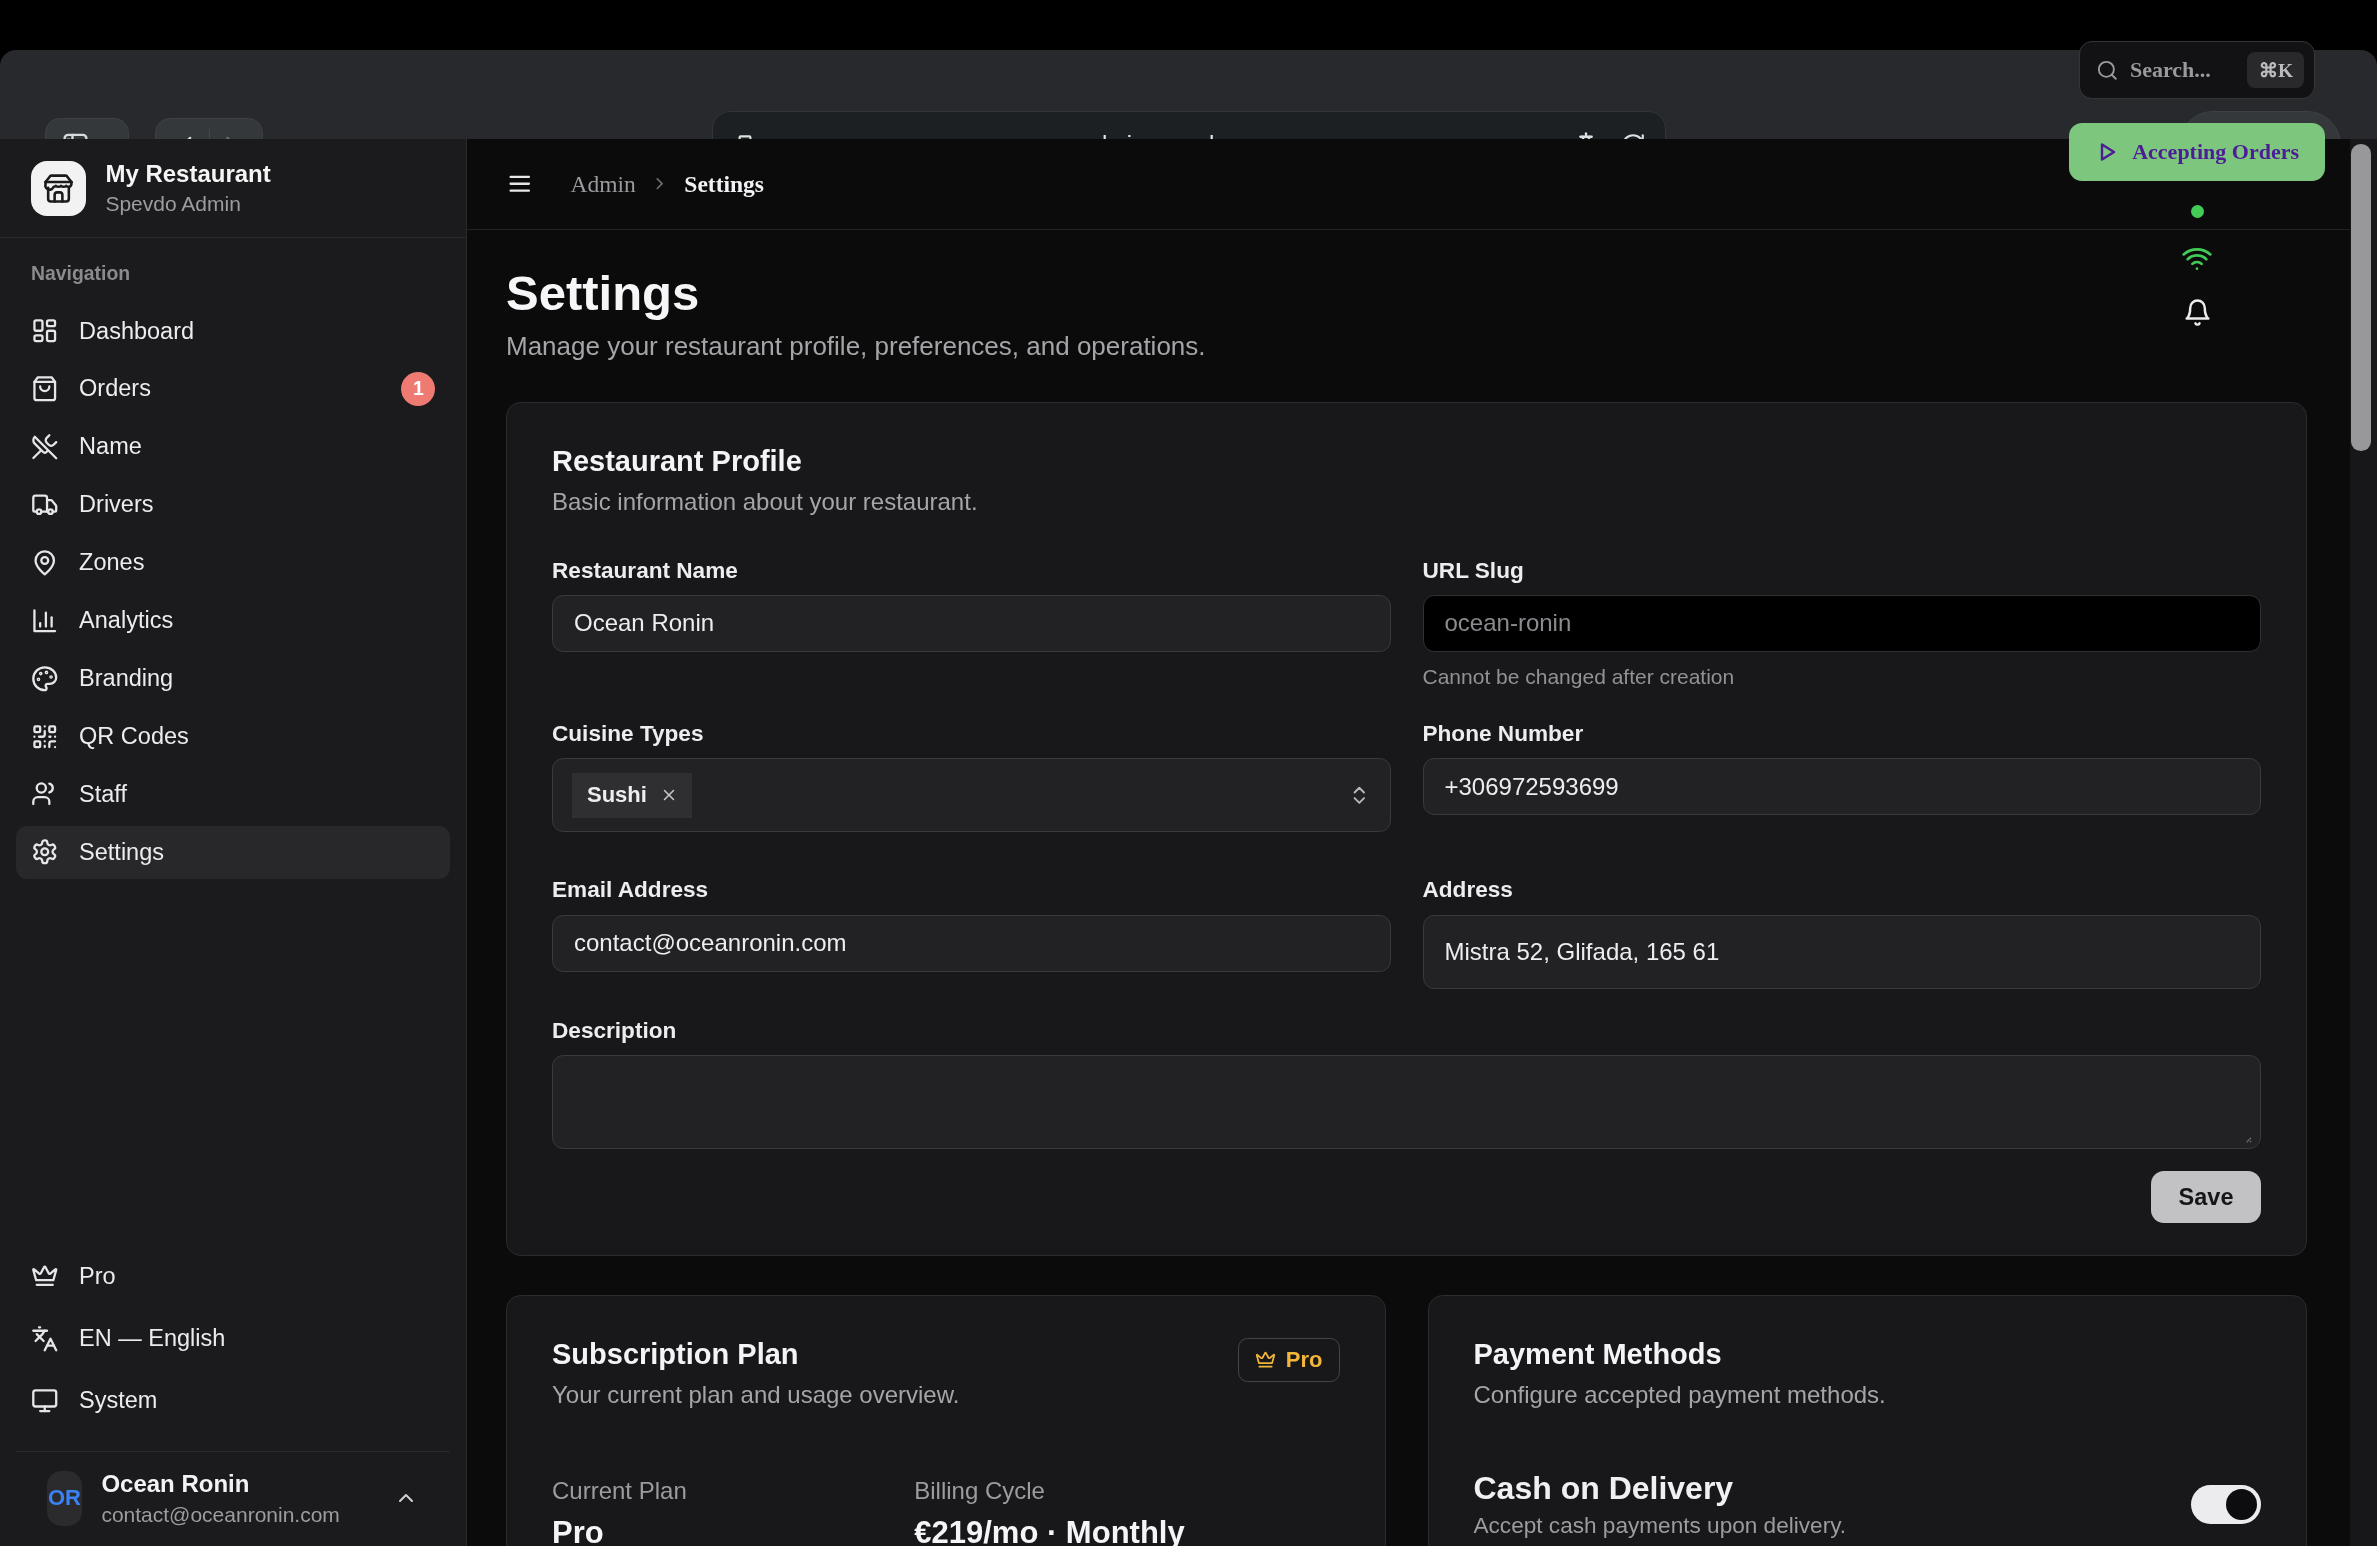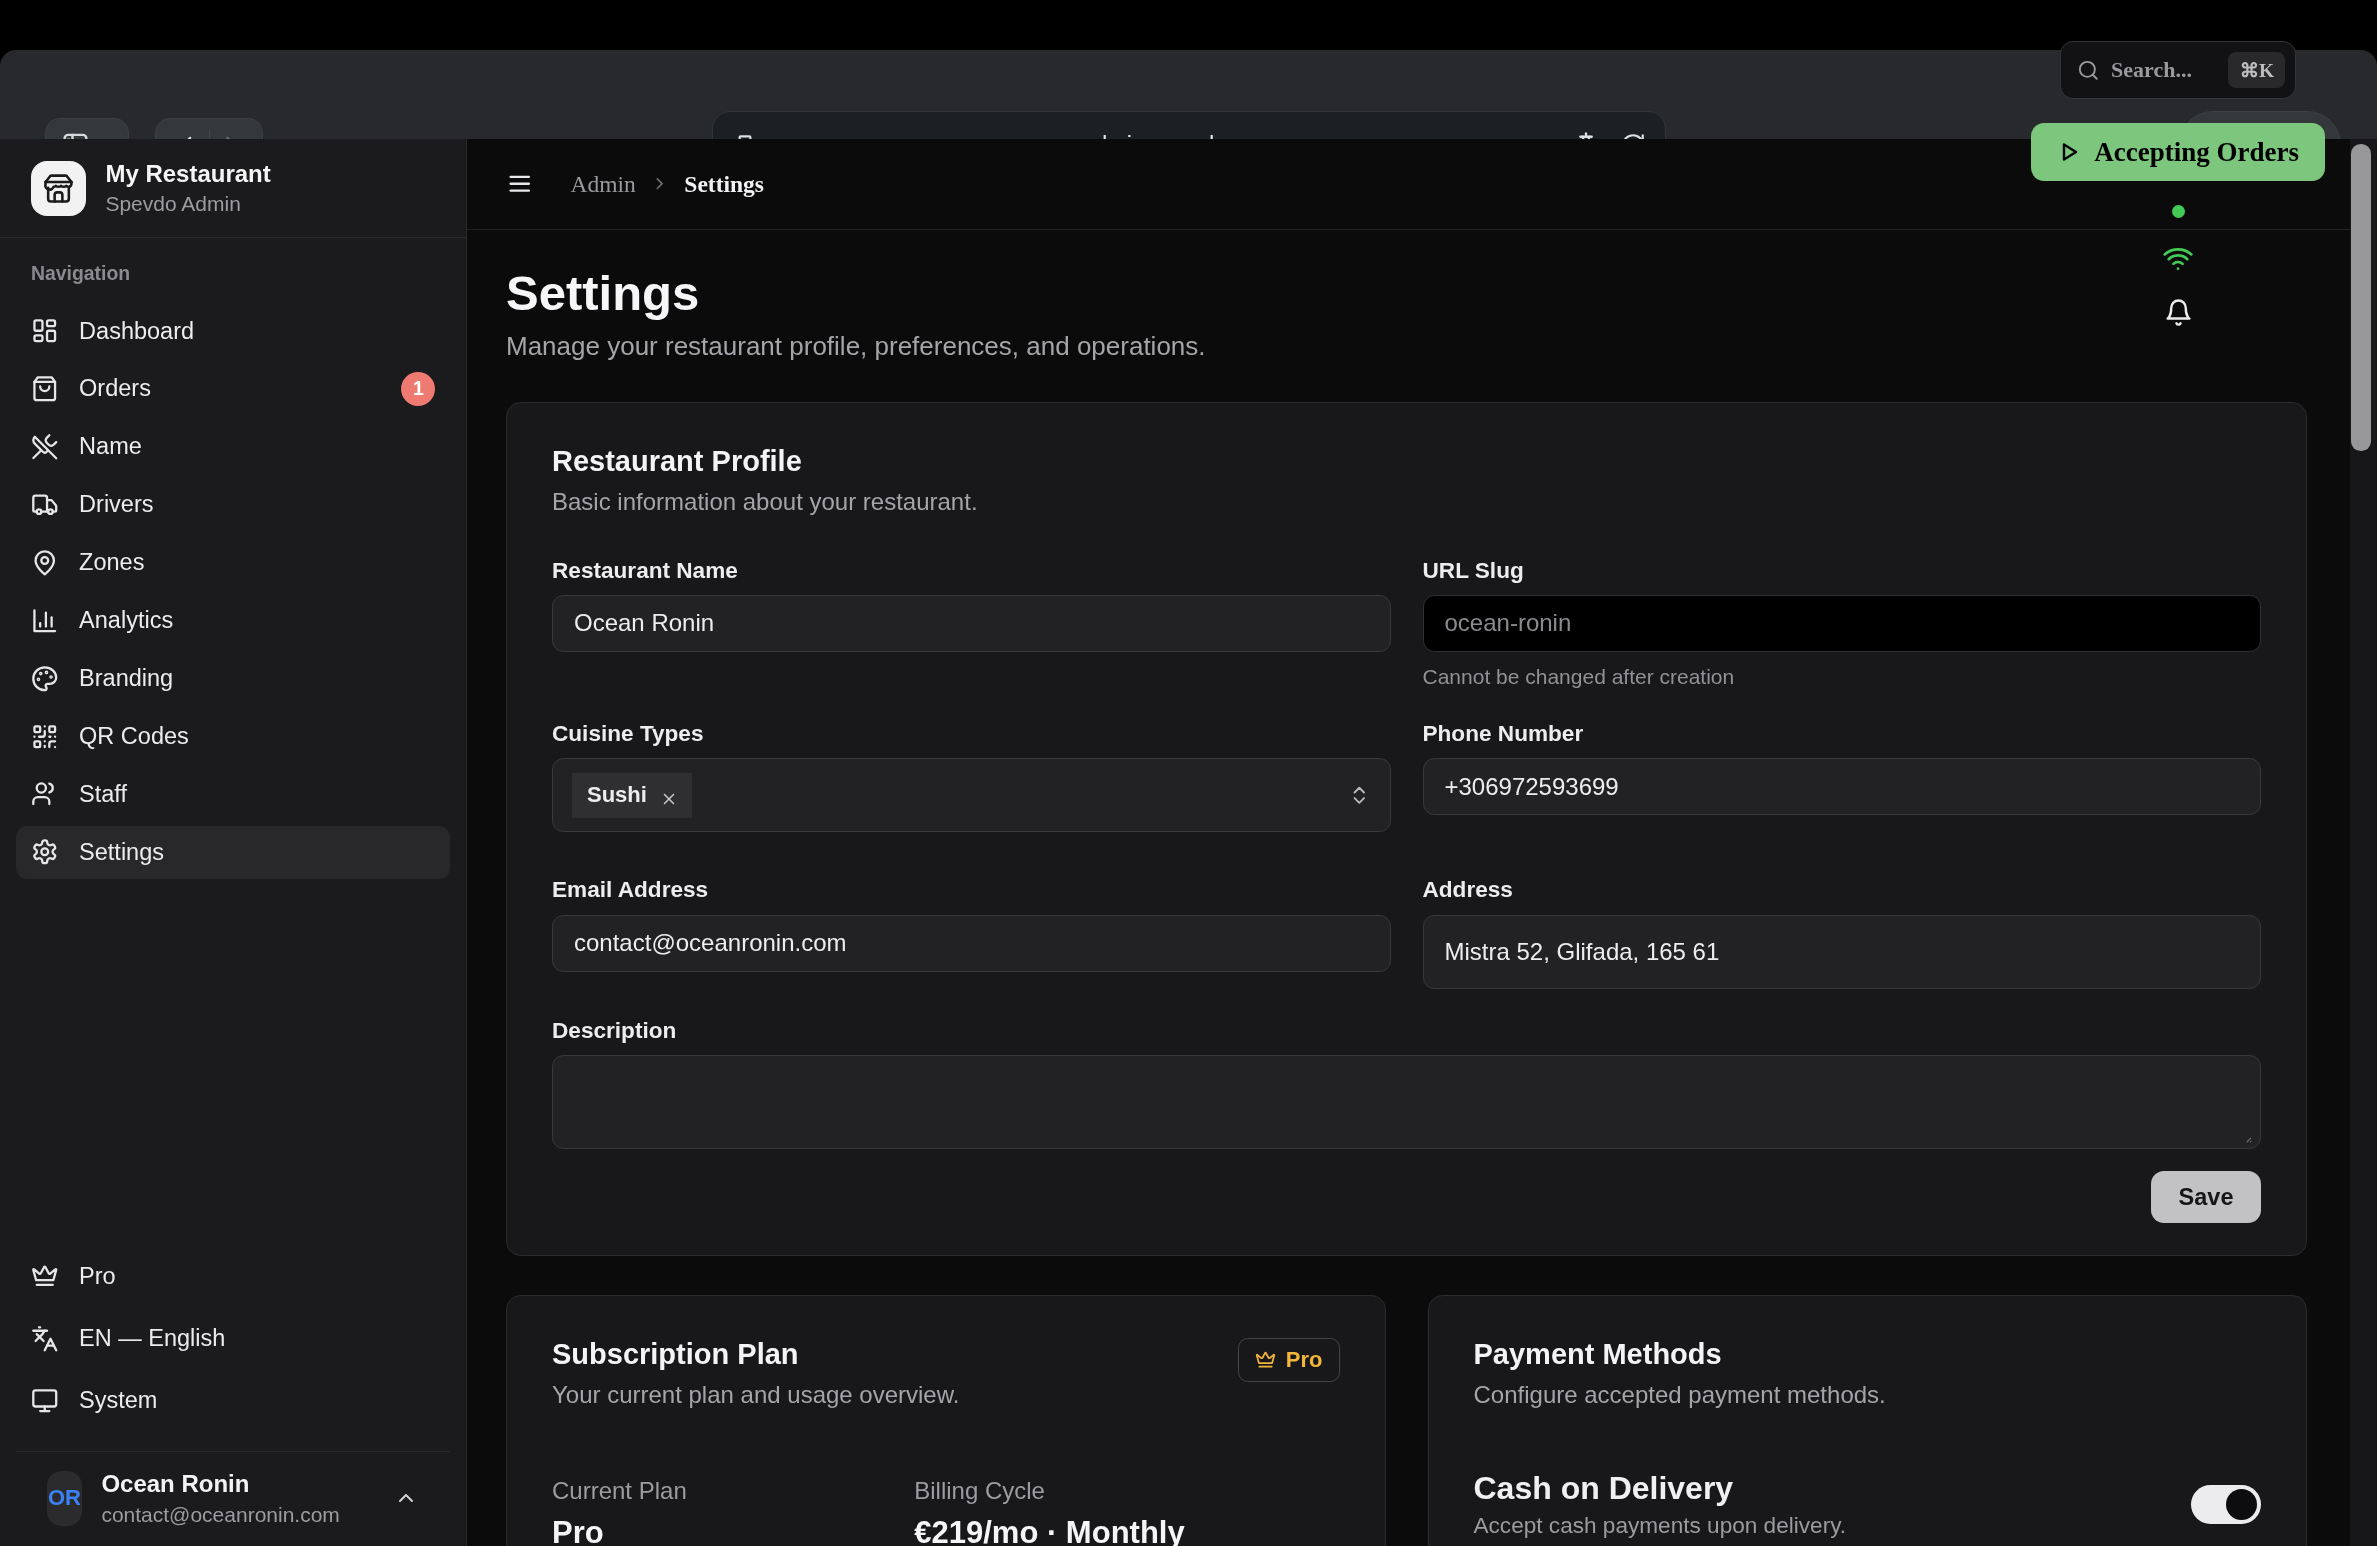--- a/index.html
+++ b/index.html
@@ -64,21 +64,21 @@
   .crumbs { display:flex; align-items:center; gap:14.6px; margin-left:37px; }
   .crumb-root { font-size:23.5px; color:#9a9a9e; }
   .crumb-sep { color:#707074; }
   .crumb-cur { font-size:23.5px; font-weight:700; color:#f2f2f4; }
   .hdr-right { margin-left:auto; display:flex; align-items:center; gap:24px;flex-direction:column; }
   .searchbox { width:236px; height:58px; border-radius:13px; background:#121214; border:0.8px solid #353537;
                display:flex; align-items:center; gap:11.3px; padding:0 9.7px 0 16px; }
   .searchbox .ph { font-size:22px; font-weight:600; color:#9a9a9e; }
   .kbd { margin-left:auto; background:#29292c; border-radius:8px; padding:6.5px 11.3px; font-size:19.4px; font-weight:600; color:#bcbcbf; }
   .btn-green { height:58px; border-radius:13px; background:#7cc67e; border:none; display:flex; align-items:center;
-               gap:13px; padding:0 26px; color:#000000; font-size:27px; font-weight:700; font-family:inherit; }
+               gap:13px; padding:0 26px; color:#4c1d95; font-size:22px; font-weight:700; font-family:inherit; }
   .status-dot { width:13px; height:13px; border-radius:50%; background:#43cb57; }
   .wifi { color:#43cb57; }
   .bell { color:#ececee; }
 
   .content { position:absolute; top:91px; bottom:0; left:0; right:0; overflow:hidden; padding:39px 70px 0 39px; }
   .page-title { font-size:49px; font-weight:700; line-height:1.0; color:#f6f6f8; }
   .page-sub { font-size:26px; color:#a5a5a9; margin-top:13px; }
 
   .card { background:#18181a; border:0.8px solid #2c2c2e; border-radius:14.6px; }
   .card.profile { margin-top:40px; padding:42px 45px 32px; }
@@ -89,21 +89,21 @@
   .form-row > .col { flex:1; min-width:0; }
   .row-1 { margin-top:42px; } .row-2 { margin-top:32px; } .row-3 { margin-top:45px; }
   .f-label { display:block; font-size:22.6px; font-weight:600; color:#ededef; margin-bottom:11.3px; }
   .f-input { width:100%; height:57px; border-radius:11.3px; background:#222224; border:0.8px solid #3a3a3c;
              padding:0 21px; font-size:24px; color:#ededef; font-family:inherit; outline:none; }
   .f-input:disabled { background:#000000; border-color:#313133; color:#8b8b8f; }
   .f-hint { font-size:21px; color:#929296; margin-top:13px; }
   .f-tall { height:74px; }
   .selectbox { width:100%; height:74px; border-radius:11.3px; background:#222224; border:0.8px solid #3a3a3c;
                display:flex; align-items:center; padding:0 19.4px; }
-  .chip { background:#2f2f32; border-radius:0; padding:9.7px 14.6px; display:flex; align-items:flex-end; gap:13px; }
+  .chip { background:#2f2f32; border-radius:0; padding:9.7px 14.6px; display:flex; align-items:center; gap:13px; }
   .chip-label { font-size:22px; font-weight:600; color:#ededef; }
   .chip .x { color:#c9c9cc; }
   .selectbox .updown { margin-left:auto; color:#b9b9bc; }
   .desc-block { margin-top:29px; }
   .f-textarea { width:100%; height:94px; border-radius:11.3px; background:#222224; border:0.8px solid #3a3a3c;
                 resize:none; font-family:inherit; font-size:24px; color:#ededef; padding:16px 21px; outline:none; position:relative; }
   .ta-wrap { position:relative; }
   .ta-grip { position:absolute; right:8px; bottom:8px; width:14.6px; height:14.6px; color:#6b6b6f; pointer-events:none; }
   .save-row { margin-top:19.4px; display:flex; justify-content:flex-end; }
   .btn-save { height:52px; border-radius:13px; background:#c2c2c4; border:none; padding:0 27.5px;

